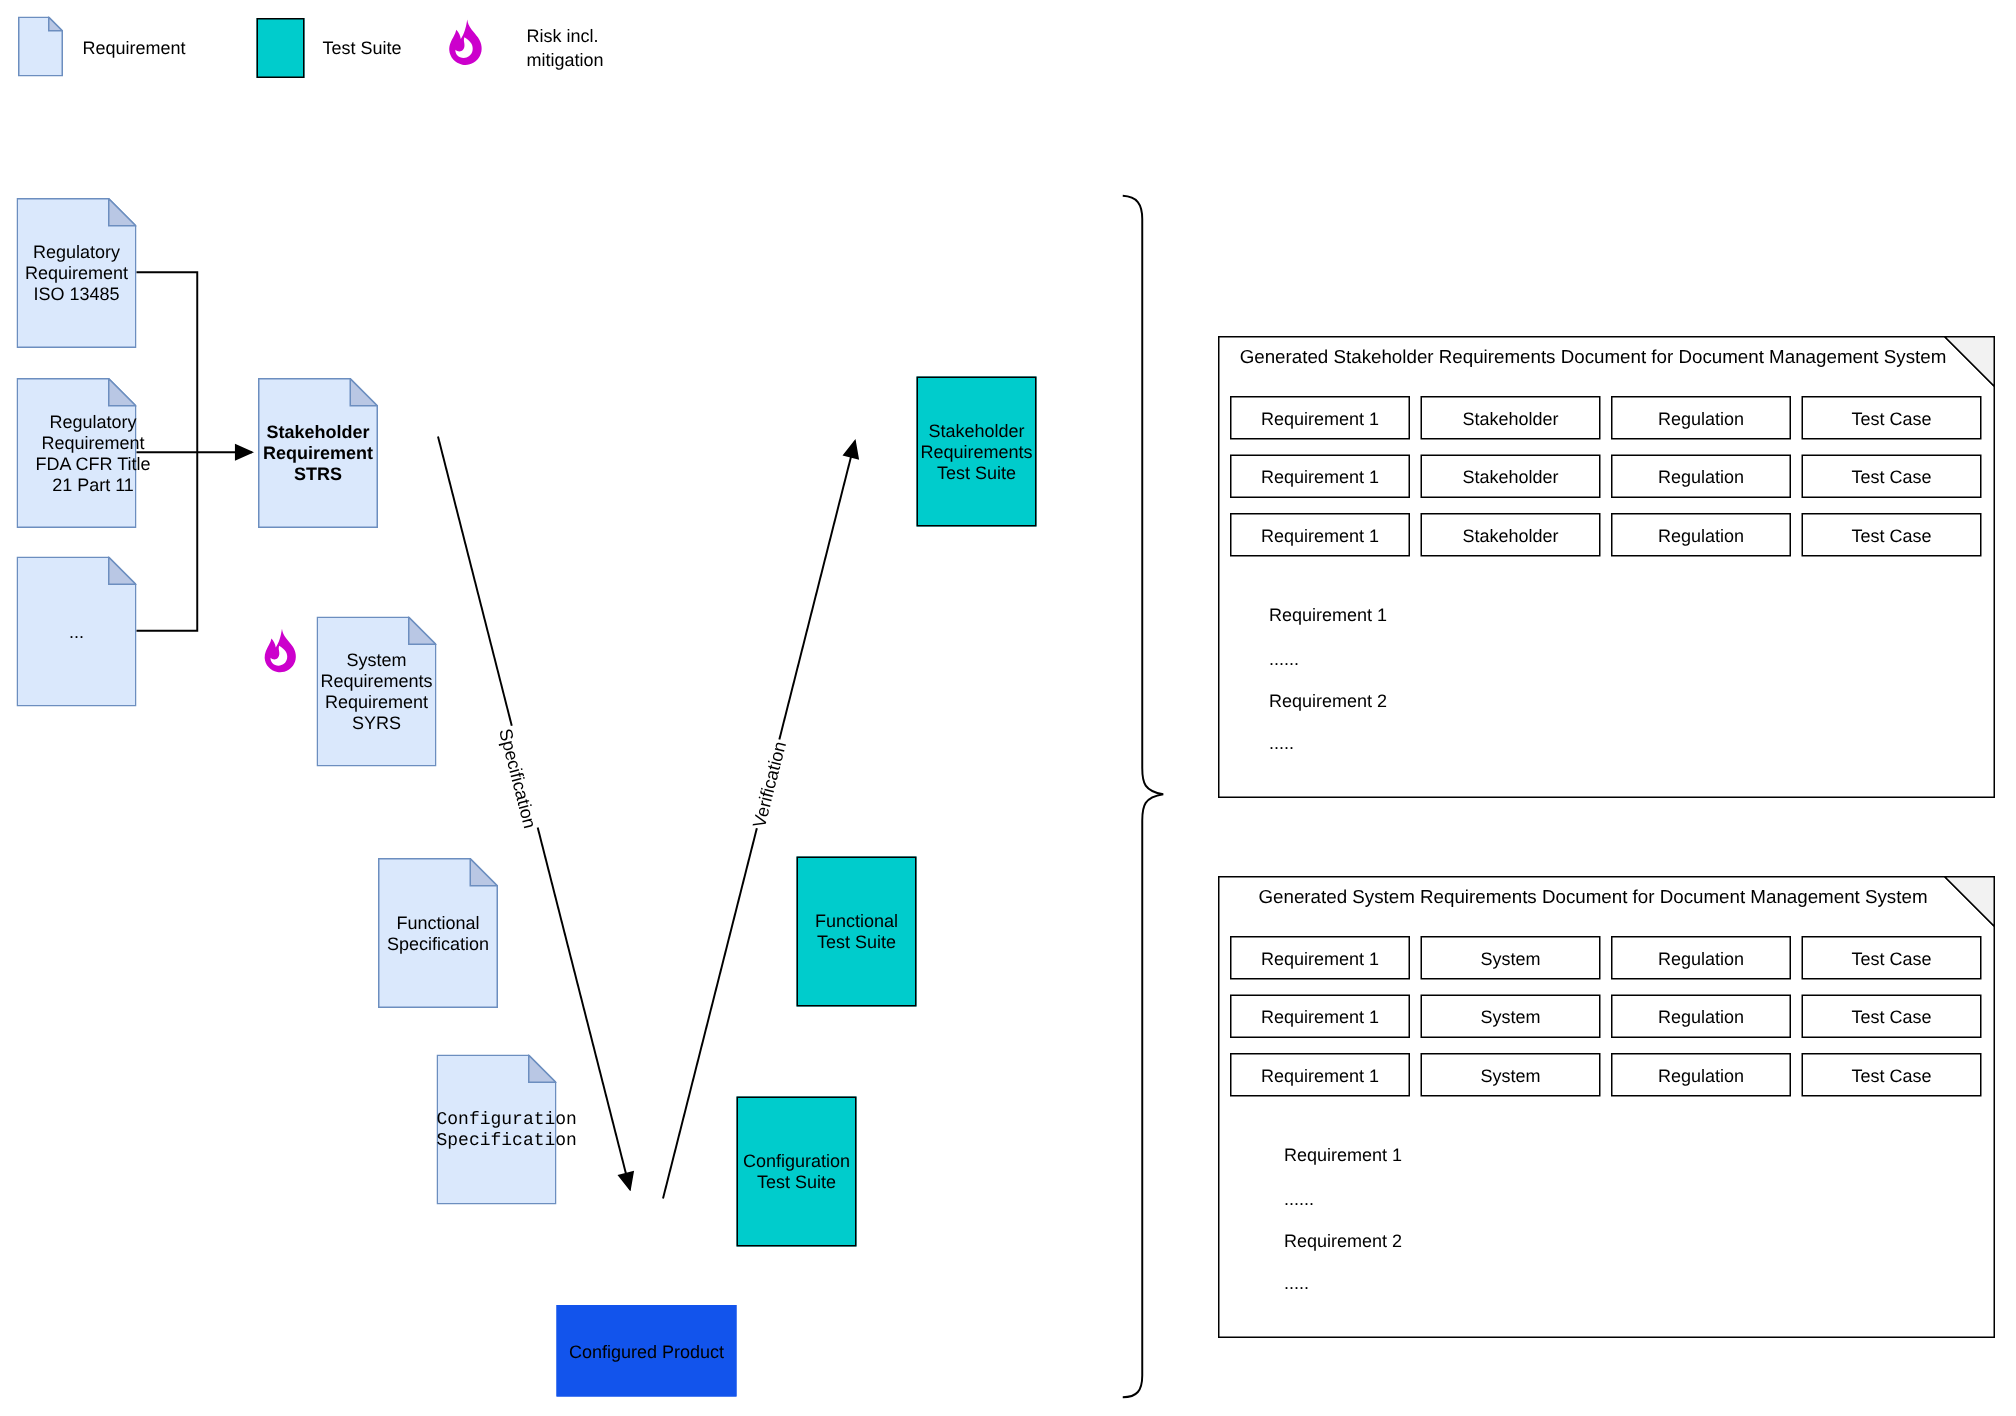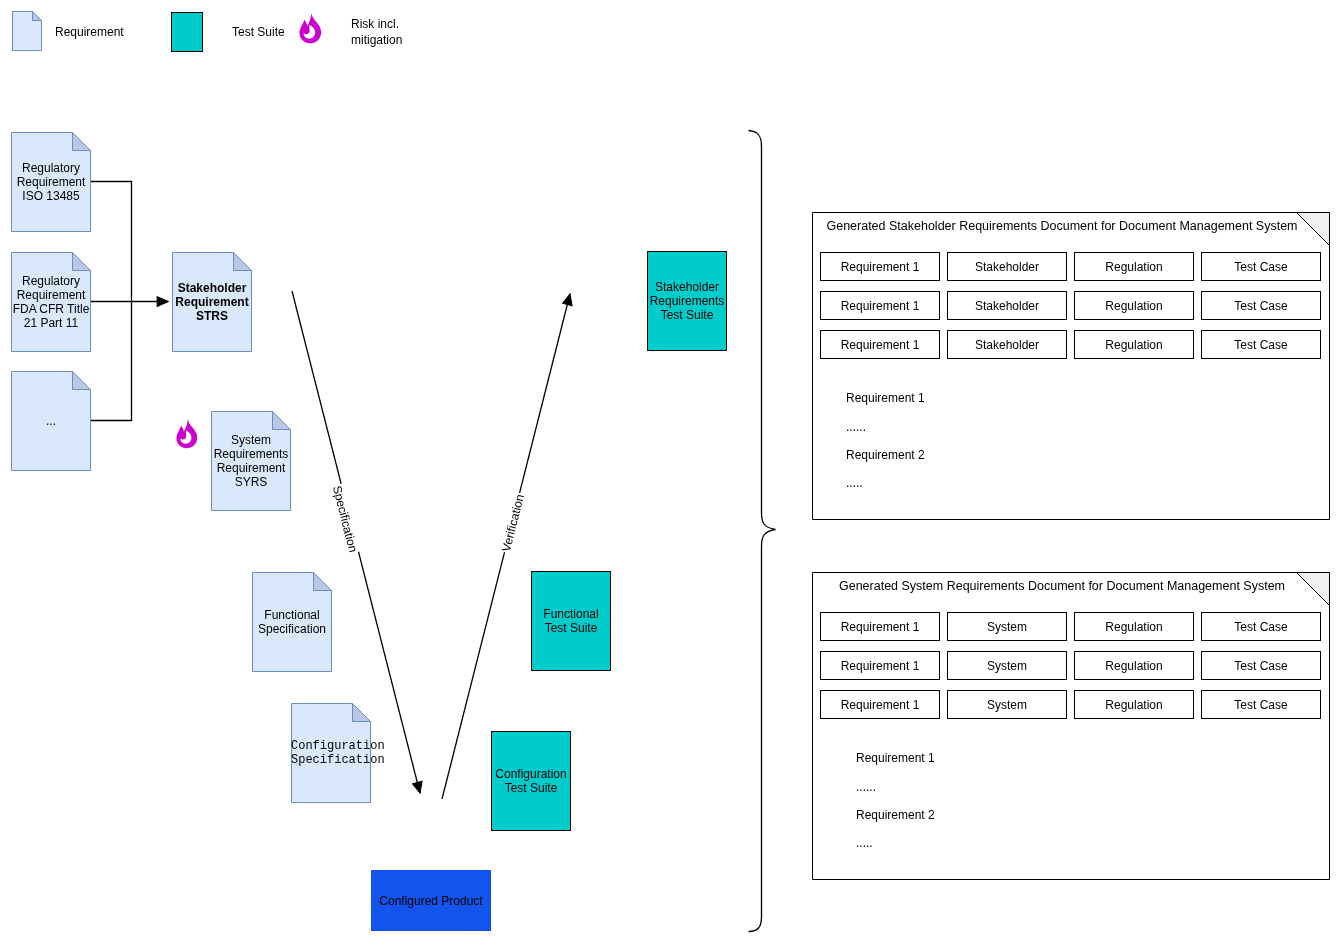--- a/index.html
+++ b/index.html
@@ -19,21 +19,21 @@
   .ts .label{width:100%;}
   
   .product{position:absolute;left:371px;top:870px;width:120px;height:61px;background:var(--product_fill);
            border:1px solid var(--product_fill);box-sizing:border-box;color:#000000;display:flex;align-items:center;
            justify-content:center;text-align:center;font-size:12px;}
   
   .legend-label{position:absolute;font-size:12px;line-height:1.3;}
   
   .edge-label{position:absolute;font-size:12px;background:#fff;padding:0 1px;white-space:nowrap;z-index:3;}
   
-  .panel{position:absolute;width:518px;height:308px;font-size:12px;}
+  .panel{position:absolute;width:518px;height:308px;font-size:12px;margin-top:12px;}
   .panel .shape{position:absolute;left:0;top:0;}
   .panel-title{position:absolute;top:7px;left:0;width:500px;text-align:center;font-size:12.5px;z-index:1;}
   .cell{position:absolute;width:120px;height:29px;border:1px solid #000;background:#fff;box-sizing:border-box;
         display:flex;align-items:center;justify-content:center;text-align:center;z-index:1;}
   .bodyline{position:absolute;z-index:1;line-height:16px;}
   .p-body-x1 .bodyline{left:34px;}
   .p-body-x2 .bodyline{left:44px;}
   .flame{position:absolute;}
 </style>
 </head>
@@ -59,37 +59,37 @@
 
   <div class="doc" style="left:12px;top:11px;width:30px;height:40px;">
     <svg class="shape" width="30" height="40" viewBox="0 0 30 40">
       <path d="M0.5,0.5 L20.5,0.5 L29.5,9.5 L29.5,39.5 L0.5,39.5 Z" style="fill:var(--doc_fill);stroke:var(--doc_stroke)"></path>
       <path d="M20.5,0.5 L20.5,9.5 L29.5,9.5 Z" style="fill:var(--doc_fold);stroke:var(--doc_stroke)"></path>
     </svg>
   </div>
   <div class="legend-label" style="left:55px;top:25px;">Requirement</div>
 
   <div class="abs" style="left:171px;top:12px;width:32px;height:40px;background:var(--suite_fill);border:1px solid var(--suite_stroke);box-sizing:border-box;"></div>
-  <div class="legend-label" style="left:215px;top:25px;margin-left:17px;">Test Suite</div>
+  <div class="legend-label" style="left:215px;top:25px;">Test Suite</div>
 
   <svg class="flame" style="left:298px;top:12px;" width="26" height="34" viewBox="0 0 26 32">
     <path d="M13.5 0 C14 5 18 8.2 20.7 12 C23.3 15.7 24 20.4 21.9 24.4 C19.7 28.7 14.9 31 10.2 30.1 C5.4 29.2 1.8 25.2 1.5 20.4 C1.3 16.9 3 14 4.6 11 C5.3 9.7 5.9 8.3 6.2 6.8 C7.8 8.5 8.9 10.7 9.2 13 C11.5 9.4 12.6 5.7 13.5 0 Z" style="fill:var(--flame)"></path>
     <path d="M16.2 16 C17.8 18.8 17.4 22.4 14.8 24.4 C12.4 26.3 8.8 26 6.8 23.8 C5.9 22.8 5.5 21.5 5.6 20.2 C7 21.6 9.4 21.7 10.7 20.2 C12 18.7 11.7 16.8 11.4 15 C11.2 13.9 11.2 12.8 11.6 11.8 C13.3 13 15.2 14.2 16.2 16 Z" fill="#ffffff"></path>
   </svg>
   <div class="legend-label" style="left:351px;top:17px;width:64px;">Risk incl. mitigation</div>
 
   <div class="doc" style="left:11px;top:132px;">
     <svg class="shape" width="80" height="100" viewBox="0 0 80 100">
       <path d="M0.5,0.5 L61.5,0.5 L79.5,18.5 L79.5,99.5 L0.5,99.5 Z" style="fill:var(--doc_fill);stroke:var(--doc_stroke)"></path>
       <path d="M61.5,0.5 L61.5,18.5 L79.5,18.5 Z" style="fill:var(--doc_fold);stroke:var(--doc_stroke)"></path>
     </svg>
     <div class="label">Regulatory Requirement ISO 13485</div>
   </div>
 
-  <div class="doc" style="left:11px;top:252px;">
+  <div class="doc" style="left:11px;top:252px;padding-left:11px;">
     <svg class="shape" width="80" height="100" viewBox="0 0 80 100">
       <path d="M0.5,0.5 L61.5,0.5 L79.5,18.5 L79.5,99.5 L0.5,99.5 Z" style="fill:var(--doc_fill);stroke:var(--doc_stroke)"></path>
       <path d="M61.5,0.5 L61.5,18.5 L79.5,18.5 Z" style="fill:var(--doc_fold);stroke:var(--doc_stroke)"></path>
     </svg>
     <div class="label">Regulatory Requirement FDA CFR Title 21 Part 11</div>
   </div>
 
   <div class="doc" style="left:11px;top:371px;">
     <svg class="shape" width="80" height="100" viewBox="0 0 80 100">
       <path d="M0.5,0.5 L61.5,0.5 L79.5,18.5 L79.5,99.5 L0.5,99.5 Z" style="fill:var(--doc_fill);stroke:var(--doc_stroke)"></path>
@@ -128,21 +128,21 @@
   </div>
 
   <div class="doc" style="left:291px;top:703px;font-family:Liberation Mono, monospace;">
     <svg class="shape" width="80" height="100" viewBox="0 0 80 100">
       <path d="M0.5,0.5 L61.5,0.5 L79.5,18.5 L79.5,99.5 L0.5,99.5 Z" style="fill:var(--doc_fill);stroke:var(--doc_stroke)"></path>
       <path d="M61.5,0.5 L61.5,18.5 L79.5,18.5 Z" style="fill:var(--doc_fold);stroke:var(--doc_stroke)"></path>
     </svg>
     <div class="label">Configuration Specification</div>
   </div>
 
-  <div class="ts" style="left:611px;top:251px;margin-left:36px;">
+  <div class="ts" style="left:611px;top:251px;">
     <div class="label">Stakeholder Requirements Test Suite</div>
   </div>
   <div class="ts" style="left:531px;top:571px;">
     <div class="label">Functional Test Suite</div>
   </div>
   <div class="ts" style="left:491px;top:731px;">
     <div class="label">Configuration Test Suite</div>
   </div>
 
   <div class="product">

